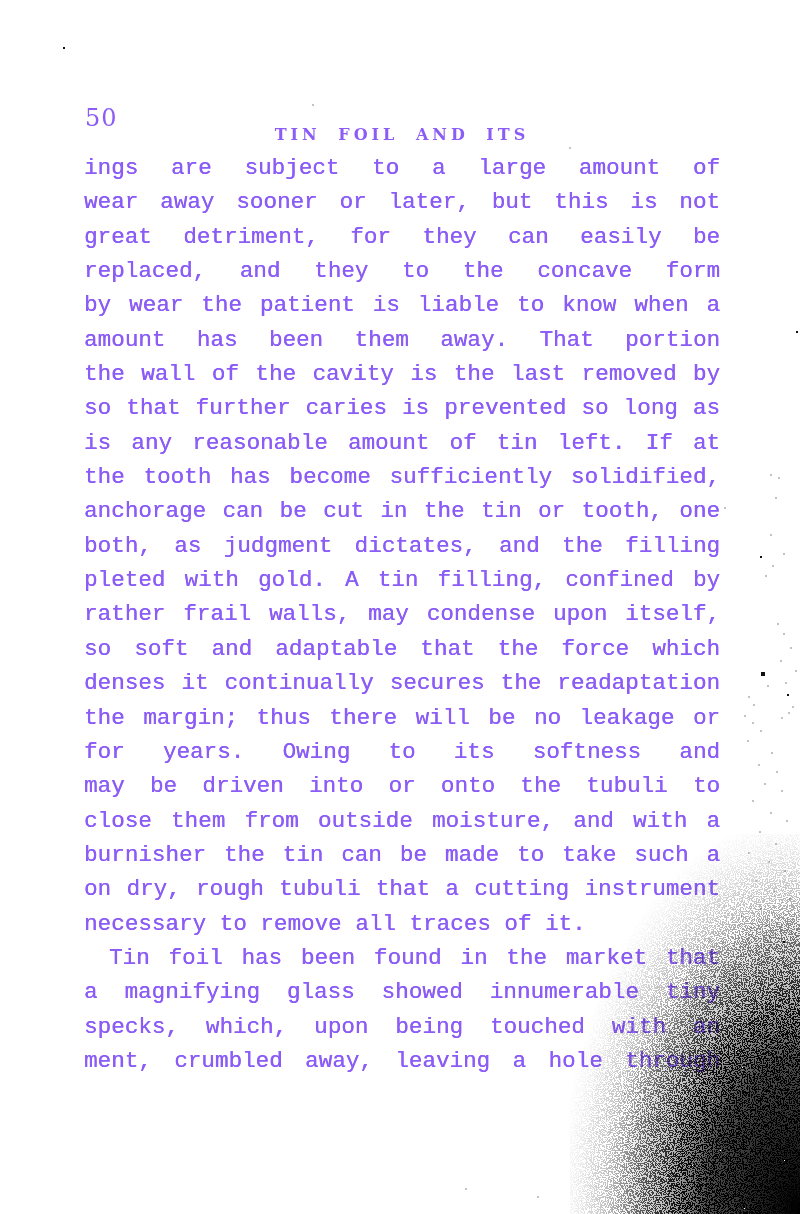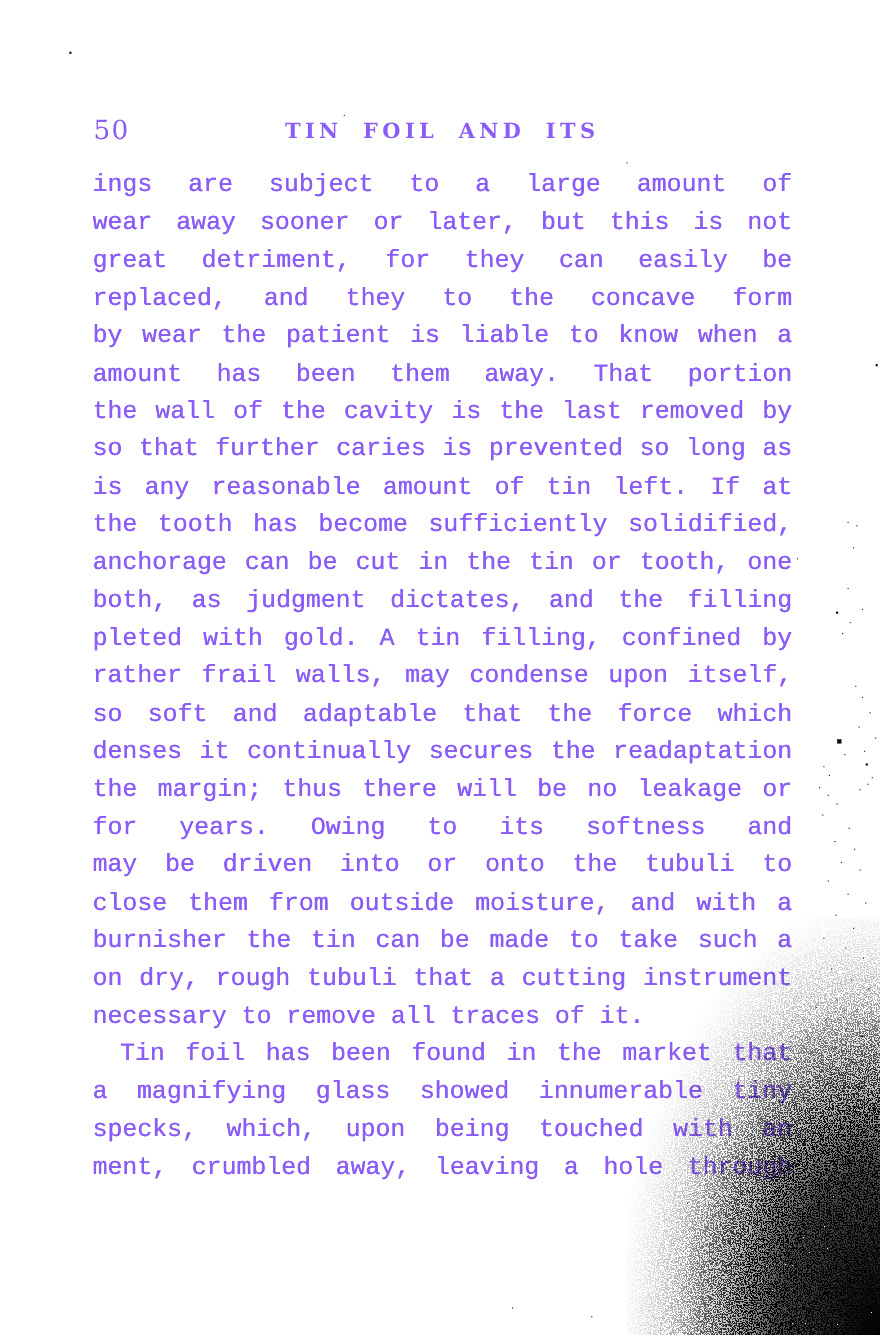--- a/index.html
+++ b/index.html
@@ -15,23 +15,23 @@
     color: #8b5cf6;
   }
   
   .running-head { position: absolute; left: 0; top: 0; width: 800px; }
   .pagenum {
     position: absolute; left: 85px; top: 104px;
     font-size: 24px; line-height: 28px;
     letter-spacing: 1px;
   }
   .running-title {
-    position: absolute; left: 84px; top: 107px; width: 636px;
+    position: absolute; left: 84px; top: 123px; width: 636px;
     text-align: center;
-    font-size: 19px; line-height: 24px;
+    font-size: 16px; line-height: 24px;
     font-weight: 700;
     letter-spacing: 4px;
     word-spacing: 8px;
   }
   
   .textblock {
     position: absolute; left: 84px; top: 151px; width: 636px;
     font-size: 22.6px;
     text-shadow: 0.3px 0 0 currentColor; 
   }

